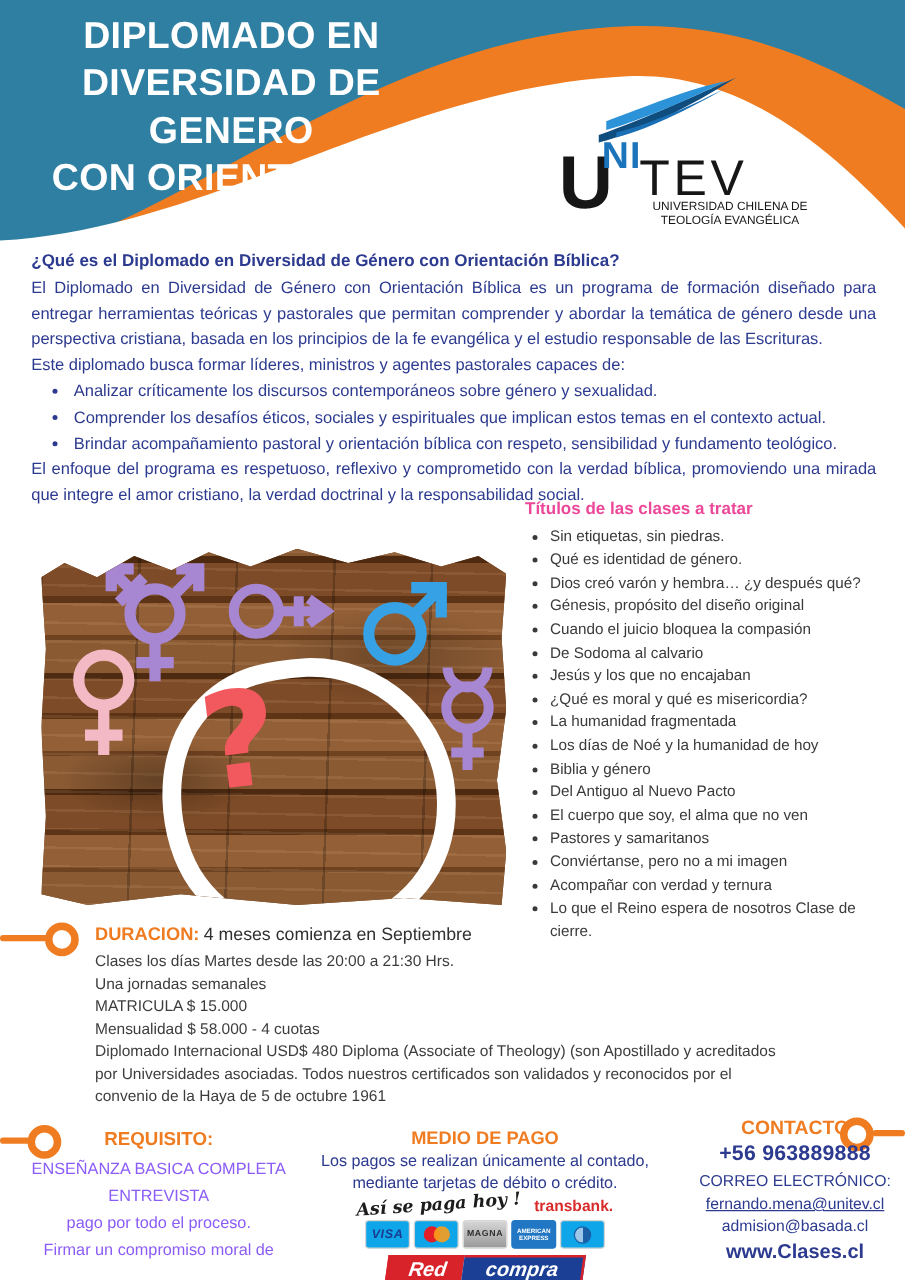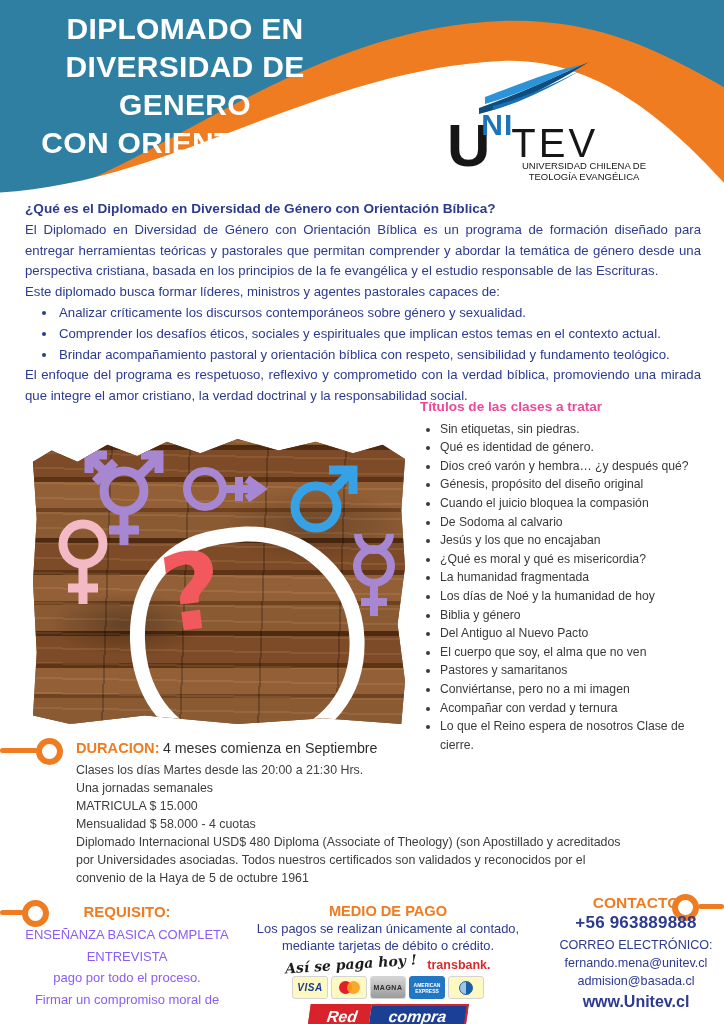--- a/index.html
+++ b/index.html
@@ -70,21 +70,21 @@
   .req .l{color:#8b5cf6;font-size:13px;line-height:21.5px;}
 
   .pay{position:absolute;left:250px;top:903px;width:276px;text-align:center;}
   .pay h3{color:#ef7c21;font-size:14.6px;margin:0 0 2px;}
   .pay .l{color:#2c3a8f;font-size:12.9px;line-height:16.6px;}
   .scriptrow{display:flex;justify-content:center;align-items:flex-end;gap:10px;margin-top:2px;}
   .script{font-family:"DejaVu Serif",serif;font-style:italic;font-weight:700;font-size:14px;
           transform:rotate(-4deg);color:#1c1c1c;}
   .tbk{color:#d92b2b;font-size:12.5px;font-weight:700;}
   .cards{display:flex;justify-content:center;gap:3px;margin-top:4px;}
-  .card{width:34px;height:21px;border-radius:3px;border:1px solid #d4d4d4;background:#fef9c3;
+  .card{width:34px;height:21px;border-radius:3px;border:1px solid #d4d4d4;background:#0ea5e9;
         display:flex;align-items:center;justify-content:center;overflow:hidden;}
   .visa-t{color:#1a3b8f;font-weight:700;font-style:italic;font-size:10px;letter-spacing:.5px;}
   .mc-c1{width:13px;height:13px;border-radius:50%;background:#e21f26;margin-right:-5px;}
   .mc-c2{width:13px;height:13px;border-radius:50%;background:#f99f1b;opacity:.9;}
   .card.gray{background:linear-gradient(#d6d6d6,#9a9a9a);}
   .magna-t{font-size:7px;font-weight:700;color:#2e2e2e;letter-spacing:.5px;}
   .card.blue{background:#2277c4;border-color:#2277c4;}
   .amex-t{font-size:5px;color:#fff;font-weight:700;line-height:6px;text-align:center;}
   .diners-c{width:12px;height:12px;border-radius:50%;
             background:linear-gradient(90deg,#9ec6e8 50%,#1b5fa6 50%);border:1px solid #1b5fa6;}
@@ -94,21 +94,21 @@
           border-left:5px double #d8232a;}
   .rc-blue{background:#1b3f94;color:#fff;font-style:italic;font-weight:700;font-size:16px;
            display:flex;align-items:center;justify-content:center;flex:1;
            border:2px solid #d8232a;border-left:none;}
 
   .contact{position:absolute;left:548px;top:894px;width:176px;text-align:center;color:#2c3a8f;}
   .contact h3{color:#ef7c21;font-size:15.5px;margin:0;}
   .phone{font-size:17px;font-weight:700;margin-top:1px;letter-spacing:.2px;}
   .clabel{font-size:12.6px;margin-top:5px;}
   .cmail{font-size:12.6px;margin-top:4px;cursor:pointer;}
-  .cmail.u{}
+  .cmail.u{text-decoration:underline;}
   .site{font-size:16px;font-weight:700;margin-top:5px;}
 </style>
 </head>
 <body>
 
 <div class="page">
 
   <svg class="hdr-svg" width="724" height="204" viewBox="0 0 724 204">
     <rect x="0" y="0" width="724" height="204" fill="#2f7fa2"></rect>
     <path d="M 14,206 C 150,176 300,28 502,21 C 602,18 666,54 736,94 L 736,210 L 14,210 Z" fill="#ef7c21"></path>
@@ -264,16 +264,16 @@
   </div>
 
   <div class="mring" style="left:672px;top:894px;"></div>
   <div class="mline" style="left:698px;top:904px;width:26px;"></div>
   <div class="contact">
     <h3>CONTACTO</h3>
     <div class="phone">+56 963889888</div>
     <div class="clabel">CORREO ELECTRÓNICO:</div>
     <div class="cmail u">fernando.mena@unitev.cl</div>
     <div class="cmail">admision@basada.cl</div>
-    <div class="site">www.Unitev.cl</div>
+    <div class="site">www.Clases.cl</div>
   </div>
 
 </div>
 
 </body></html>

